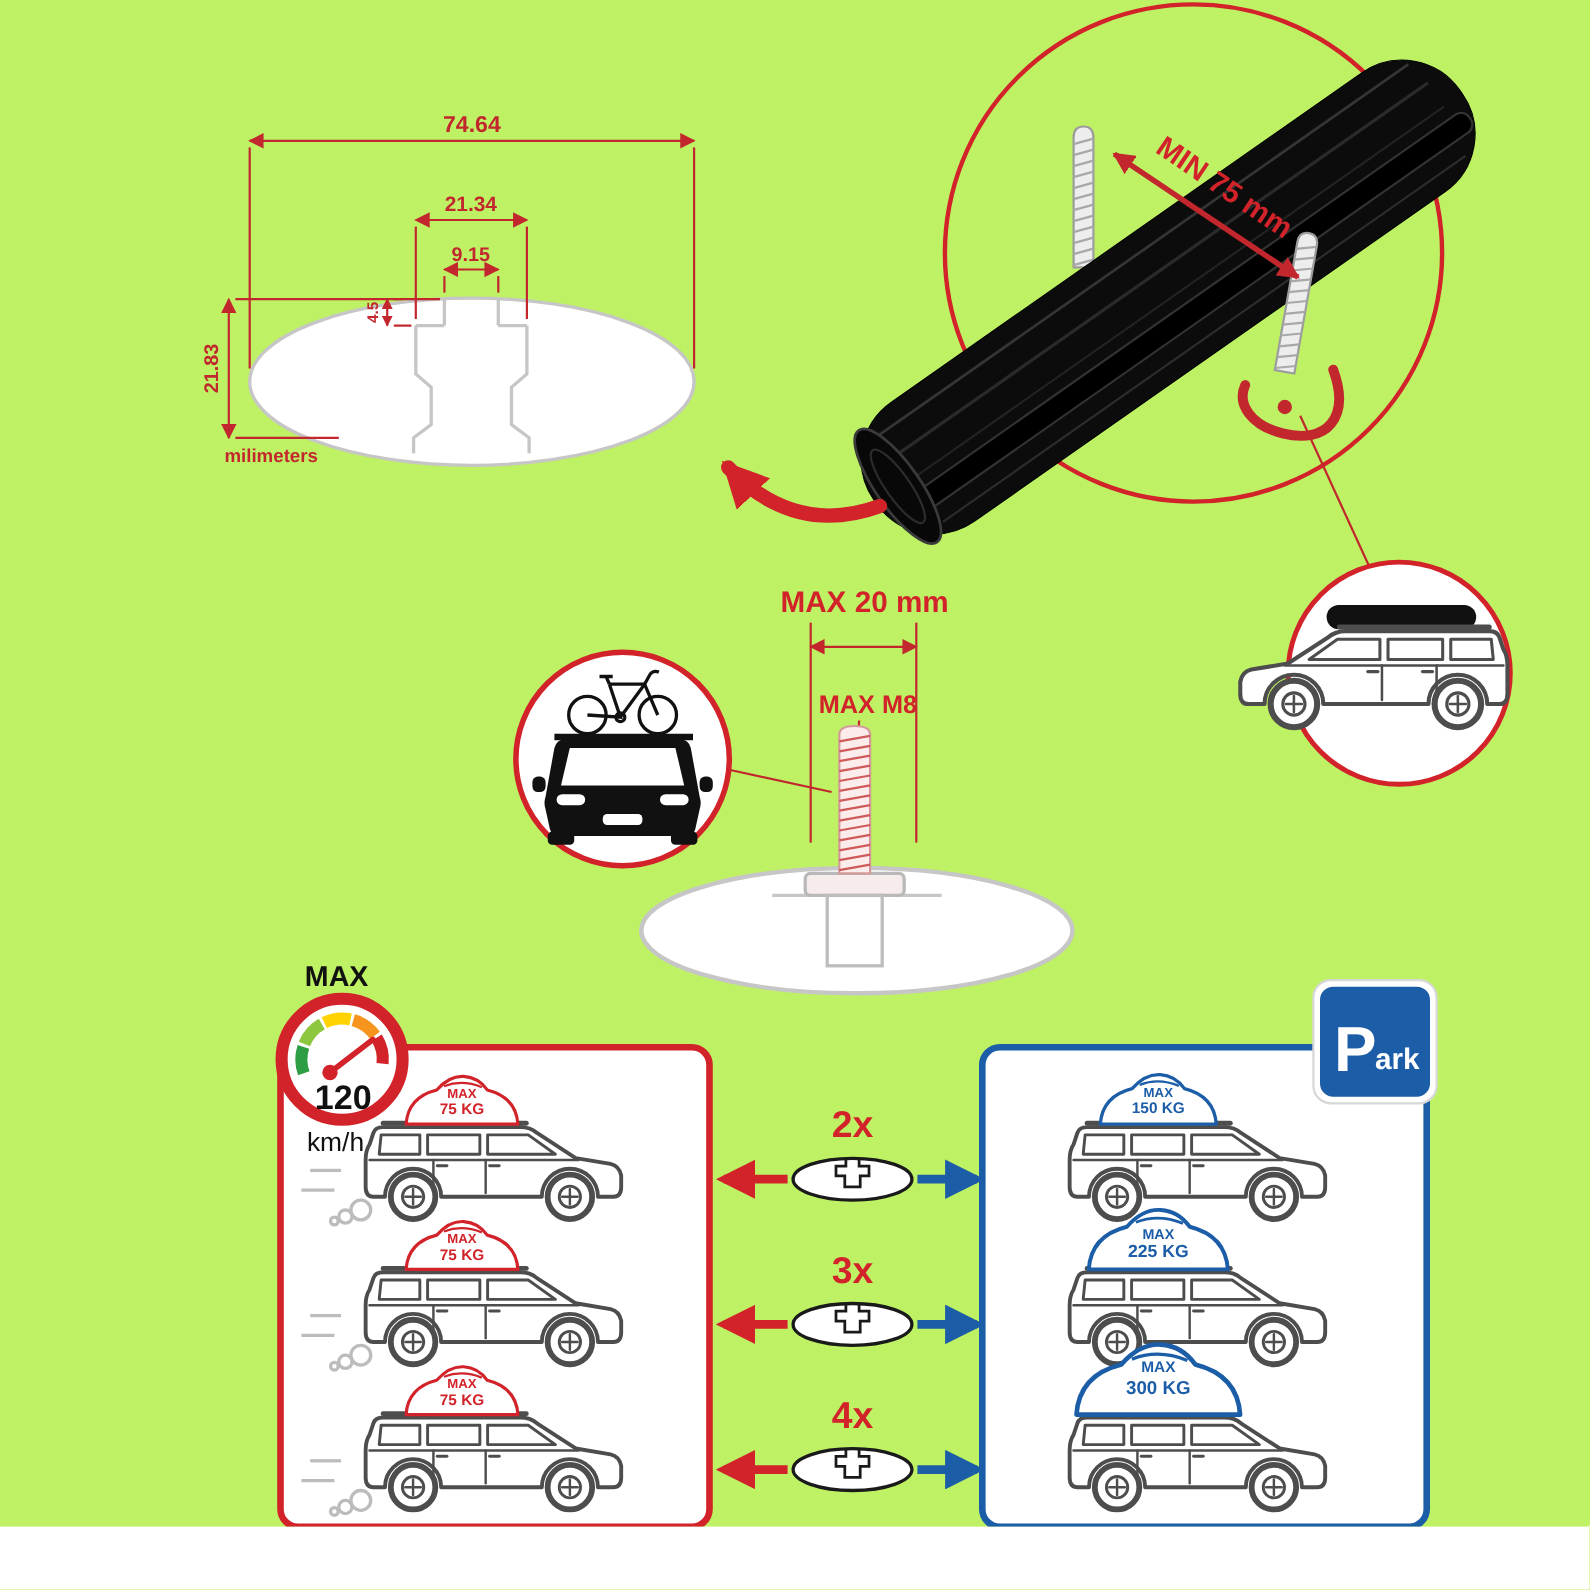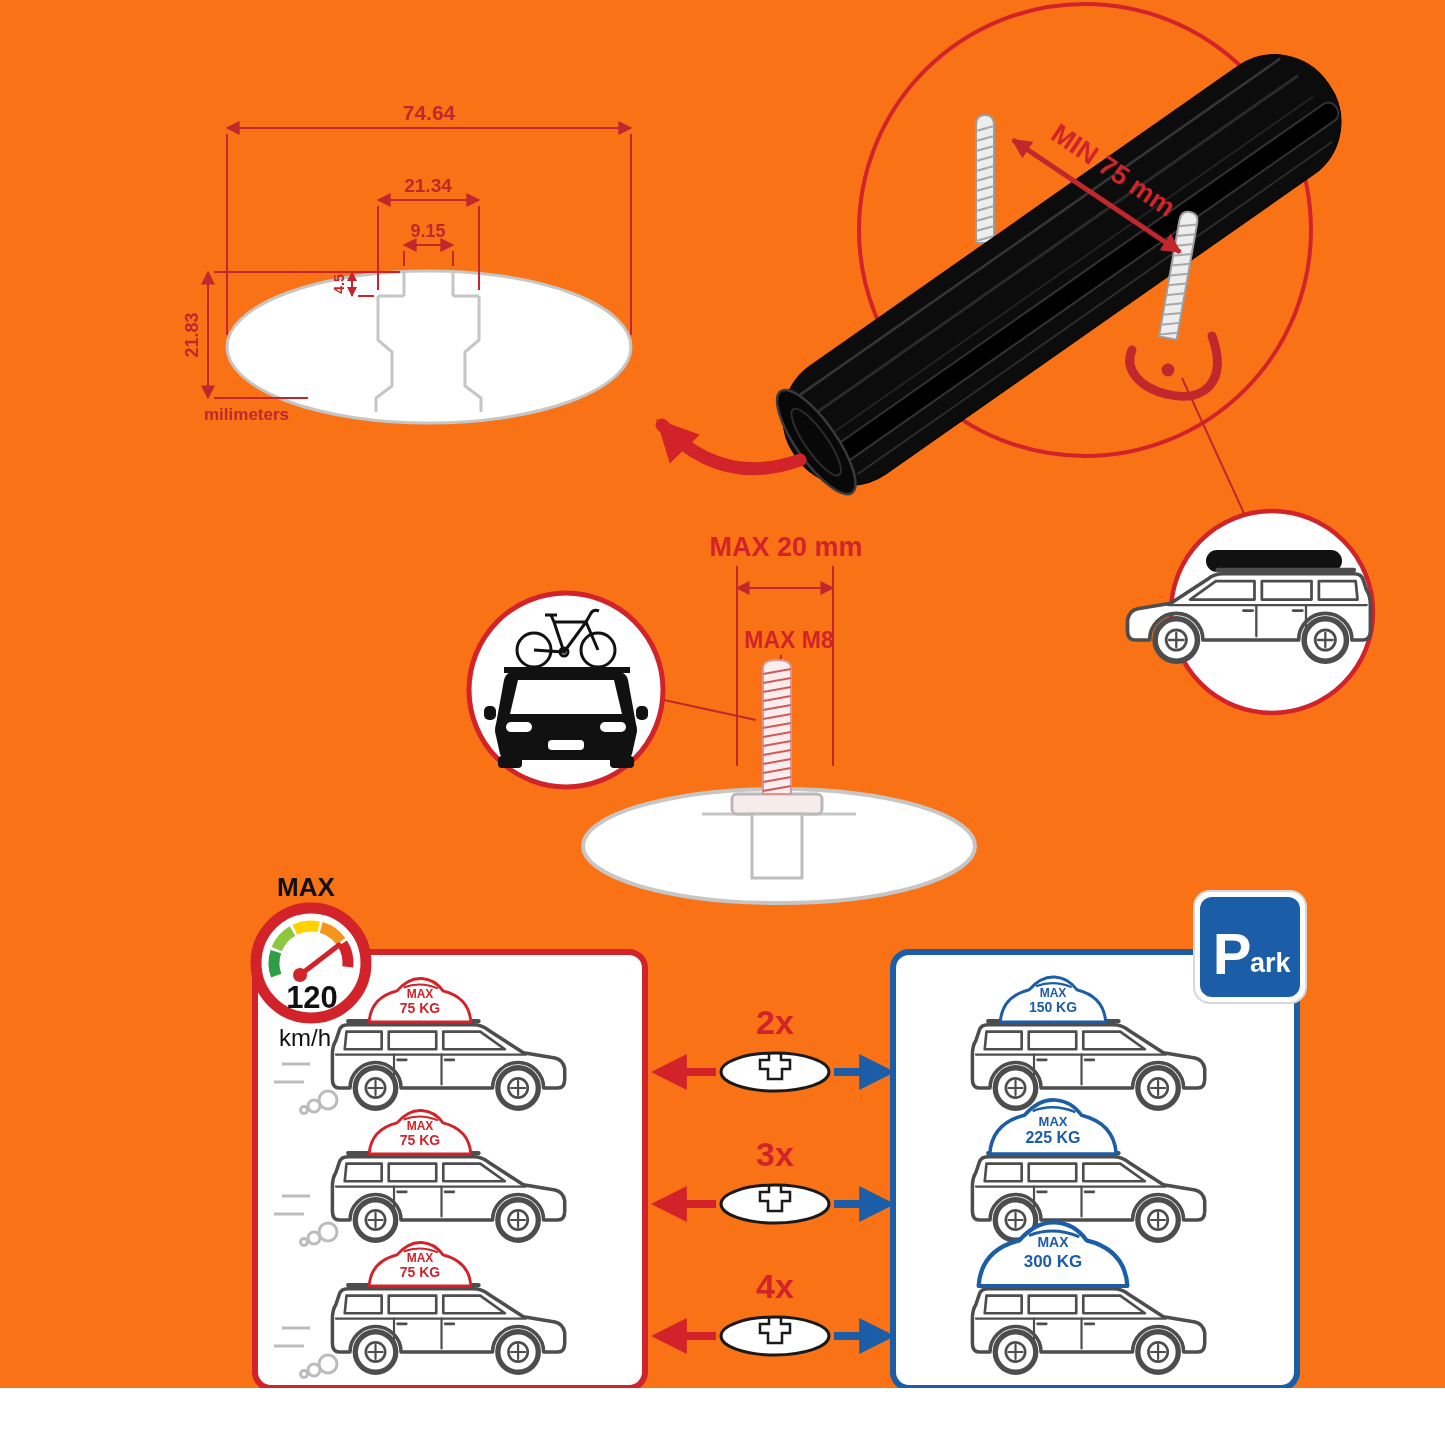--- a/index.html
+++ b/index.html
@@ -1,16 +1,16 @@
 <!DOCTYPE html>
 <html><head>
 <meta charset="utf-8">
 <style>
   html,body{margin:0;padding:0;background:#fff;}
-  .canvas{position:relative;width:1445px;height:1388px;background:#f97316;overflow:hidden;}
+  .canvas{position:relative;width:1445px;height:1388px;background:#bef264;overflow:hidden;}
   svg{display:block;}
   text{font-family:"Liberation Sans",sans-serif;}
   .tm{text-anchor:middle;}
   .dim{fill:#c1272d;font-weight:700;}
   .redlbl{fill:#d2232a;font-weight:700;}
   .bluelbl{fill:#1c5da8;font-weight:700;}
   .ink{fill:#111;}
 </style>
 </head>
 <body>

